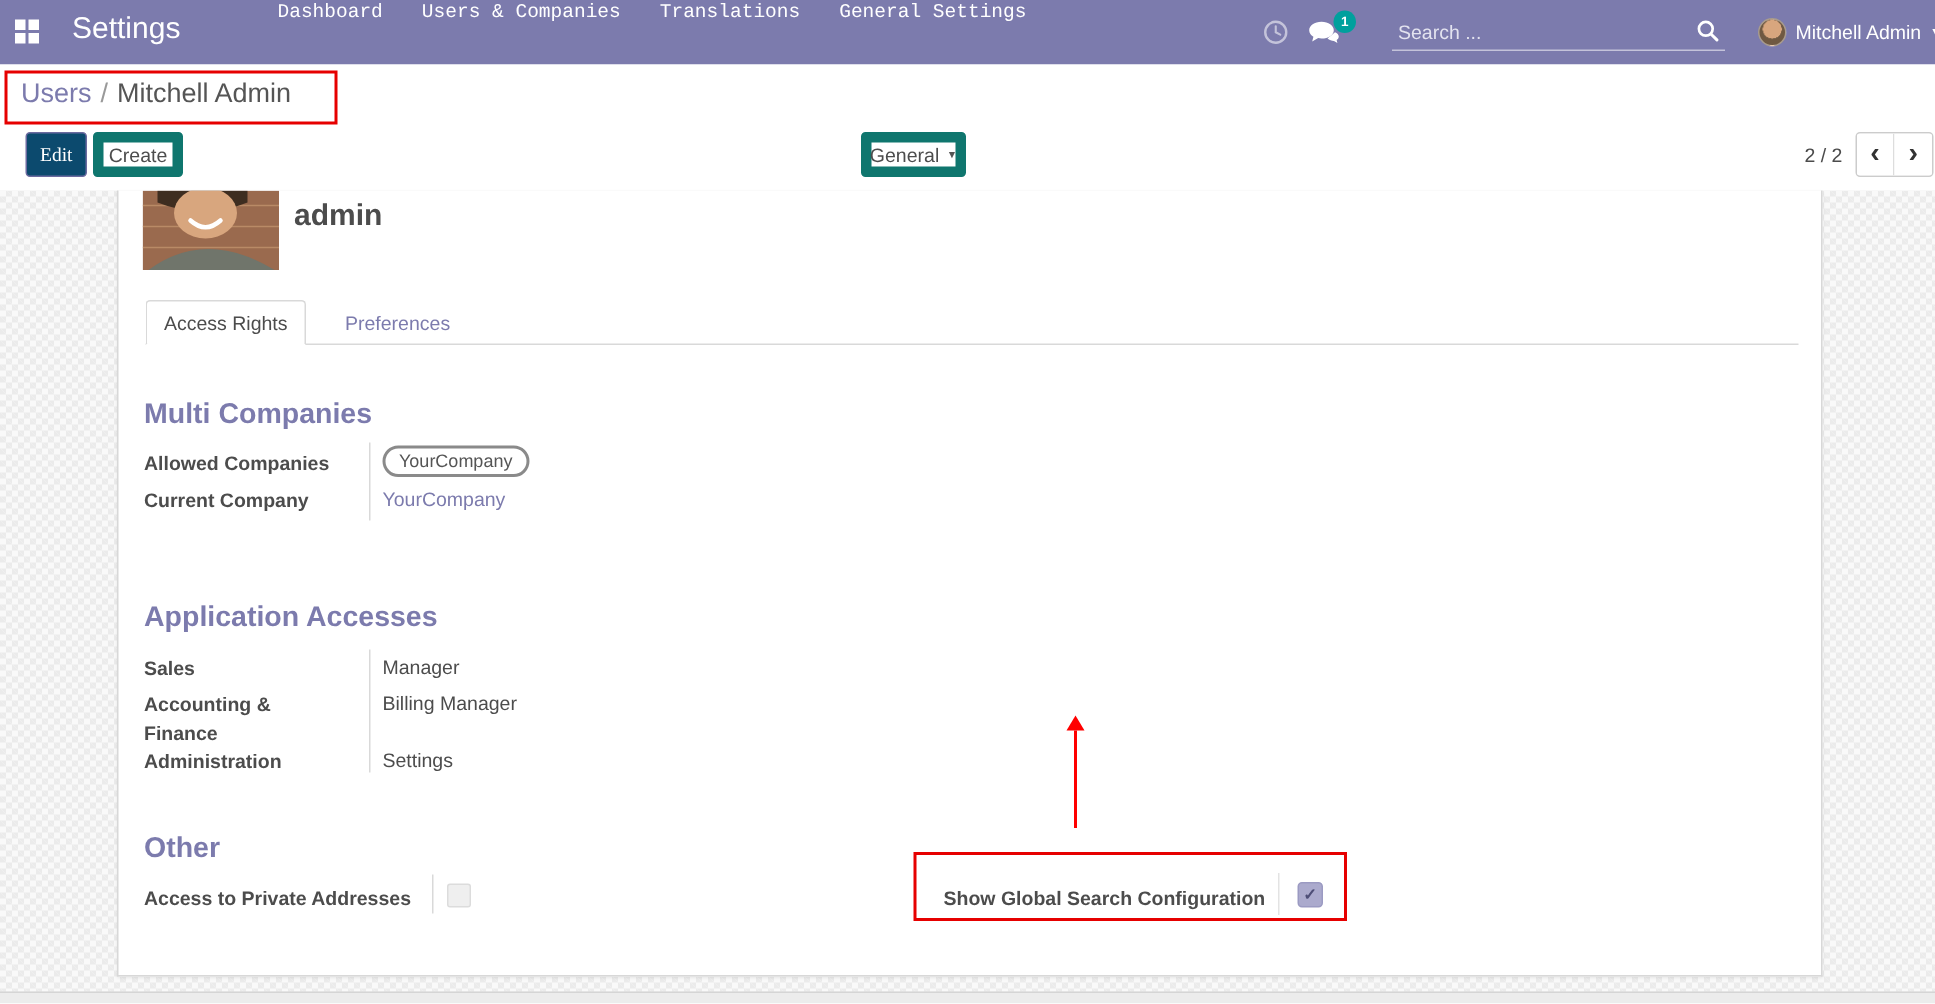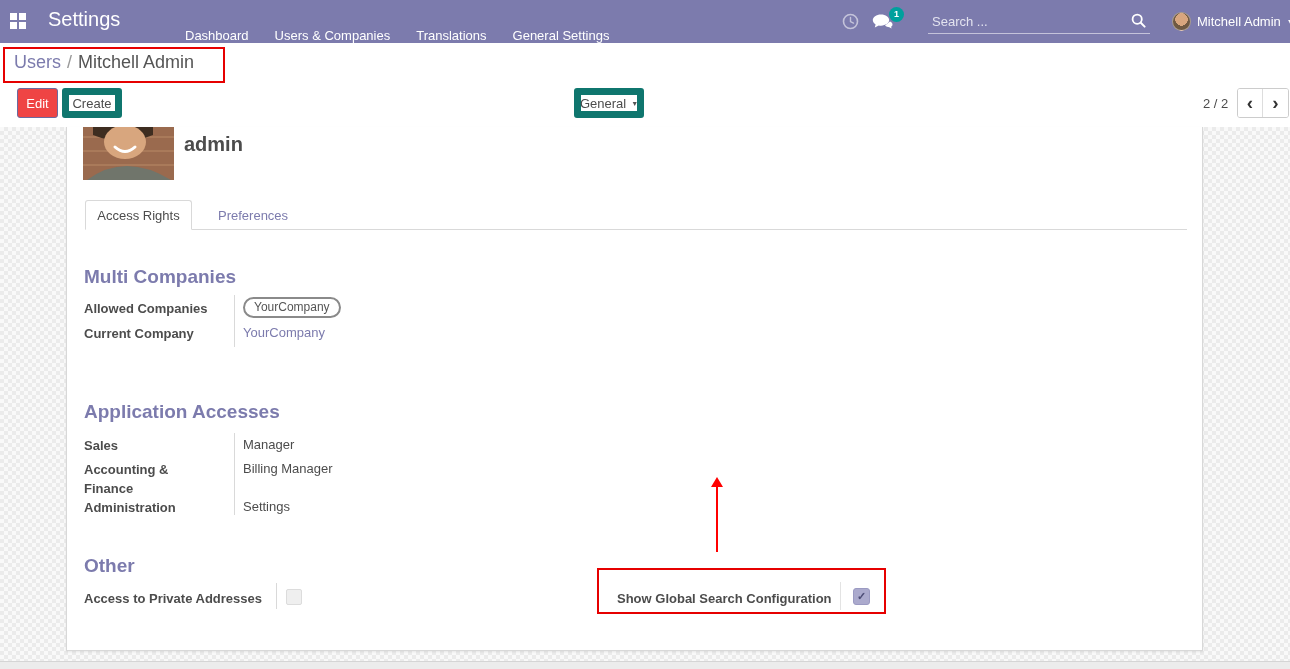--- a/index.html
+++ b/index.html
@@ -6,21 +6,21 @@
   html,body { width:1290px; height:669px; overflow:hidden; }
   body { font-family:"Liberation Sans", sans-serif; background:#fff; }
   .screen { position:relative; width:1290px; height:669px; background:#fff; }
 
   
   .navbar { position:absolute; left:0; top:0; width:1290px; height:43px; background:#7C7BAD; }
   .nav-apps { position:absolute; left:10px; top:13px; width:16px; height:16px; display:grid;
               grid-template-columns:7px 7px; grid-template-rows:7px 7px; gap:2px; cursor:pointer; }
   .nav-apps span { background:#fff; }
   .nav-app-title { position:absolute; left:48px; top:8px; color:#fff; font-size:20px; font-weight:400; }
-  .nav-menu { position:absolute; left:185px; top:0; height:43px; display:flex; align-items:flex-end; gap:26px; }
+  .nav-menu { position:absolute; left:185px; top:0; height:43px; display:flex; align-items:flex-start; gap:26px;font-family:Liberation Mono, monospace; }
   .nav-menu .item { color:#fff; font-size:13px; cursor:pointer; white-space:nowrap; }
   .clock-icon { position:absolute; left:842px; top:13px; opacity:.55; cursor:pointer; }
   .chat-icon { position:absolute; left:872px; top:14px; cursor:pointer; }
   .msg-badge { position:absolute; left:889px; top:7px; min-width:15px; height:15px; border-radius:8px;
                background:#00A09D; color:#fff; font-size:9px; font-weight:bold; text-align:center;
                line-height:15px; padding:0 3px; }
   .nav-search { position:absolute; left:928px; top:10px; width:222px; height:24px;
                 border-bottom:1px solid rgba(255,255,255,.55); }
   .nav-search input { width:190px; height:22px; background:transparent; border:none; outline:none;
                       color:#000000; font-size:13px; font-family:"Liberation Sans",sans-serif; padding-left:4px; }
@@ -36,39 +36,39 @@
   
   .control-panel { position:absolute; left:0; top:43px; width:1290px; height:107px; background:#fff;
                    border-bottom:1px solid #e2e2e2; }
   .crumb-box { position:absolute; left:3px; top:4px; width:222px; height:36px; border:2px solid #e60000; }
   .breadcrumb { position:absolute; left:14px; top:9px; font-size:18px; white-space:nowrap; }
   .breadcrumb .parent { color:#7C7BAD; cursor:pointer; }
   .breadcrumb .sep { color:#999; margin:0 6px; }
   .breadcrumb .current { color:#555; }
   .btn { display:inline-flex; align-items:center; justify-content:center; height:30px; font-size:13px;
          border-radius:3px; cursor:pointer; font-family:"Liberation Sans",sans-serif; }
-  .btn-primary { background:#ef4444; border:1px solid #6b6a9f; color:#fff; }
+  .btn-primary { background:#0c4a6e; border:1px solid #6b6a9f; color:#fff;font-family:Liberation Serif, serif; }
   .btn-default { background:#fff; border:7px solid #0f766e; color:#4c4c4c; }
   .edit-btn { position:absolute; left:17px; top:45px; width:41px; }
   .create-btn { position:absolute; left:62px; top:45px; width:60px; }
   .action-btn { position:absolute; left:574px; top:45px; width:70px; gap:5px; }
   .action-btn .caret { font-size:7px; color:#555; }
   .pager-text { position:absolute; left:1203px; top:53px; font-size:13px; color:#4c4c4c; }
   .pager-btns { position:absolute; left:1237px; top:45px; display:flex; border:1px solid #ccc; border-radius:3px; overflow:hidden; }
   .pager-btns .pbtn { width:25px; height:28px; background:#fff; display:flex; align-items:center; justify-content:center;
                       font-size:19px; font-weight:bold; color:#333; cursor:pointer; }
   .pager-btns .pbtn:first-child { border-right:1px solid #ddd; }
 
   
   .content { position:absolute; left:0; top:127px; width:1290px; height:535px;
              background-color:#f9f9f9;
              background-image:linear-gradient(45deg,#ebebeb 25%,transparent 25%,transparent 75%,#ebebeb 75%),
                               linear-gradient(45deg,#ebebeb 25%,transparent 25%,transparent 75%,#ebebeb 75%);
              background-size:8px 8px; background-position:0 0,4px 4px; }
-  .sheet { position:absolute; left:66px; top:0; width:1137px; height:524px; background:#fff;
+  .sheet { position:absolute; left:78px; top:0; width:1137px; height:524px; background:#fff;
            border:1px solid #d8d8d8; border-top:none; box-shadow:0 1px 2px rgba(0,0,0,.08); }
   .photo { position:absolute; left:16px; top:0; width:91px; height:53px; overflow:hidden; }
   .form-title { position:absolute; left:117px; top:6px; font-size:20px; font-weight:bold; color:#4c4c4c; }
 
   .tabbar-line { position:absolute; left:18px; top:102px; width:1102px; height:1px; background:#d9d9d9; }
   .tab-active { position:absolute; left:18px; top:73px; width:107px; height:30px; background:#fff;
                 border:1px solid #d9d9d9; border-bottom:1px solid #fff; border-radius:3px 3px 0 0;
                 display:flex; align-items:center; justify-content:center; font-size:13px; color:#4c4c4c; cursor:pointer; z-index:2; }
   .tab-link { position:absolute; left:139px; top:73px; height:30px; display:flex; align-items:center;
               padding:0 12px; font-size:13px; color:#7C7BAD; cursor:pointer; }

